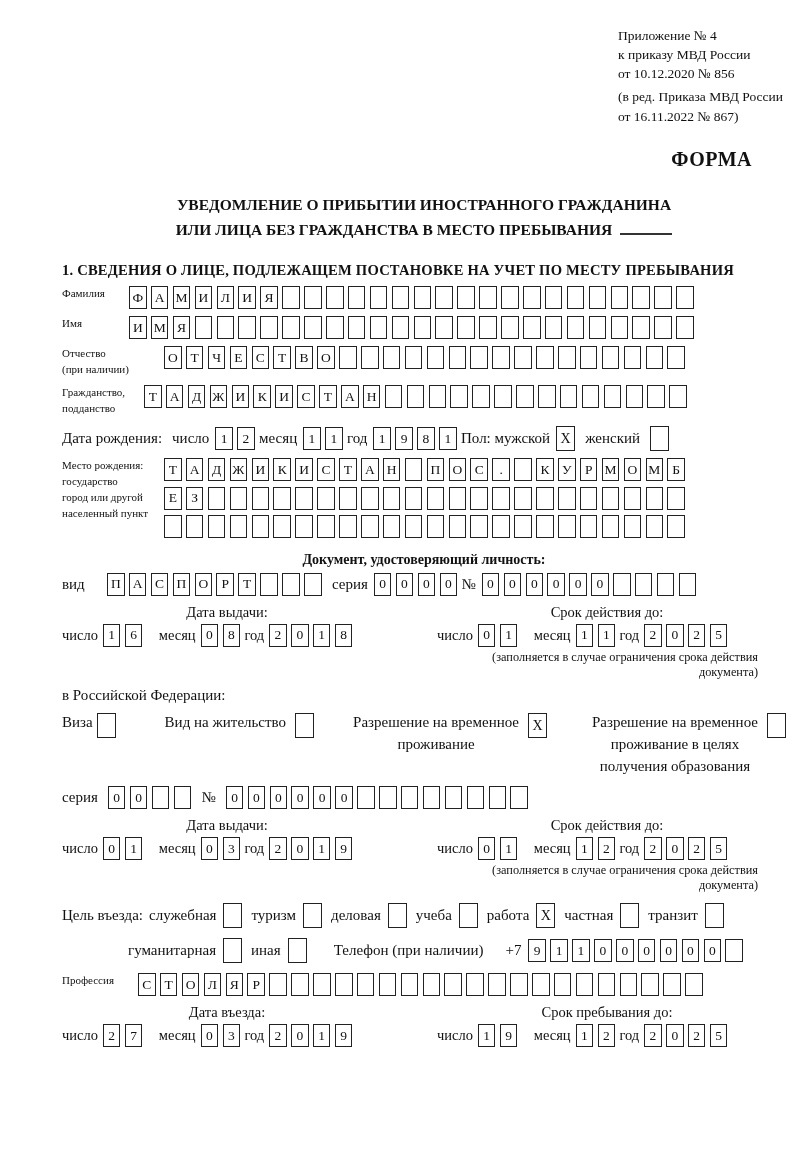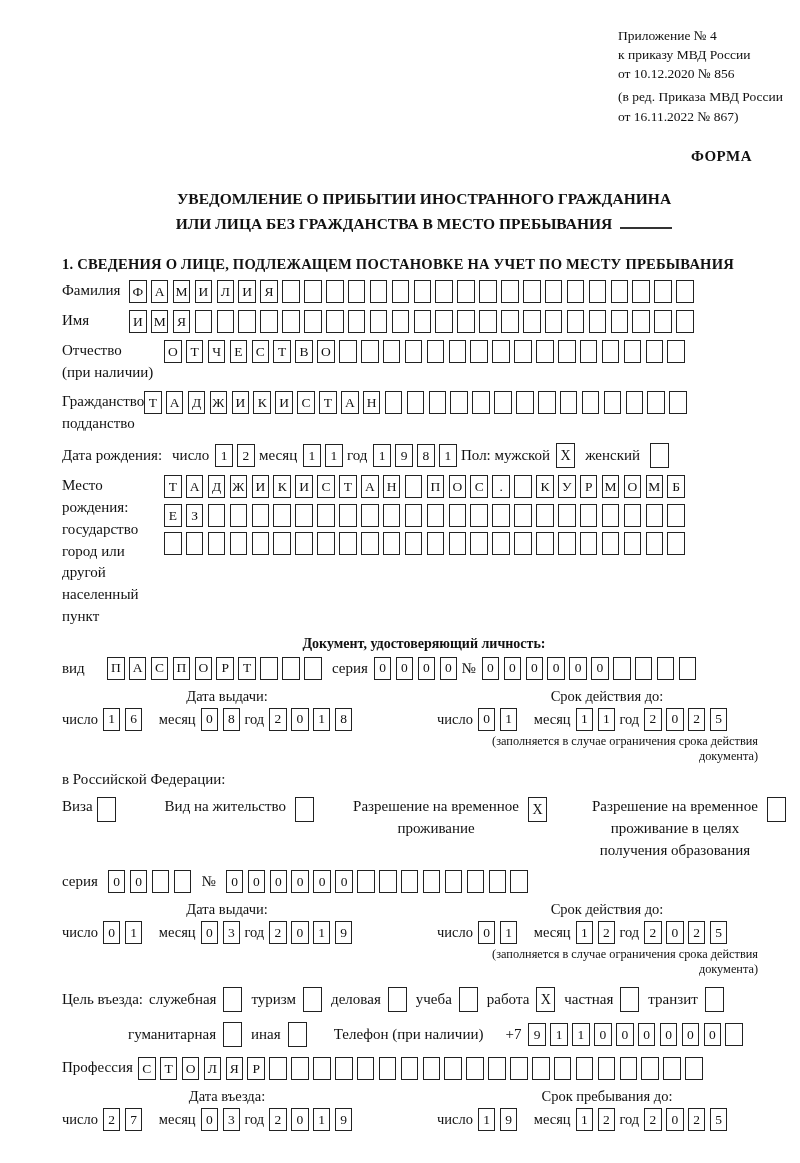--- a/index.html
+++ b/index.html
@@ -2,36 +2,36 @@
 <html><head>
 <meta charset="utf-8">
 <style>
   html,body{margin:0;padding:0;background:#fff;}
   body{width:800px;min-height:1163px;font-family:"Liberation Serif",serif;color:#111;}
   .page{box-sizing:border-box;width:800px;padding:26px 14px 20px 62px;}
 
   
   .hdr{width:250px;margin-left:556px;font-size:13.5px;line-height:1.42;}
   .hdr .sub{margin-top:4px;}
-  .forma{font-weight:bold;font-size:15px;text-align:right;padding-right:34px;margin-top:22px;letter-spacing:.5px;}
+  .forma{font-weight:bold;font-size:20px;text-align:right;padding-right:34px;margin-top:22px;letter-spacing:.5px;}
 
   .title{margin-top:22px;text-align:center;font-weight:bold;font-size:15.5px;line-height:1.6;}
   .title-underline{display:inline-block;width:52px;border-bottom:2px solid #333;margin-left:8px;vertical-align:baseline;}
   .section-h{margin-top:20px;font-weight:bold;font-size:14.6px;letter-spacing:.2px;}
 
   
   .cells{display:flex;flex-wrap:nowrap;}
   .cell{flex:none;box-sizing:content-box;width:15.5px;height:21px;border:1.7px solid #222;
         margin-right:4.4px;display:inline-flex;align-items:center;justify-content:center;
         font-size:13.5px;line-height:1;background:#fff;}
   .checkbox{flex:none;box-sizing:content-box;width:17px;height:23px;border:1.7px solid #222;
         display:inline-flex;align-items:center;justify-content:center;font-size:14px;}
 
   .row{display:flex;align-items:flex-start;margin-top:7px;}
-  .lbl{font-size:15px;line-height:1.45;flex:none;}
+  .lbl{font-size:11px;line-height:1.45;flex:none;}
   .w67{width:67px;} .w102{width:102px;} .w82{width:82px;}
 
   .inline-row{display:flex;align-items:center;margin-top:9px;font-size:15px;flex-wrap:nowrap;}
   .inline-row .gap{width:10px;flex:none;} .inline-row .gap-s{width:6px;flex:none;}
 
   .stack{display:flex;flex-direction:column;}
   .stack .cells{margin-bottom:5.5px;}
 
   .center-h{font-weight:bold;font-size:14px;text-align:center;margin-top:8px;}
 

